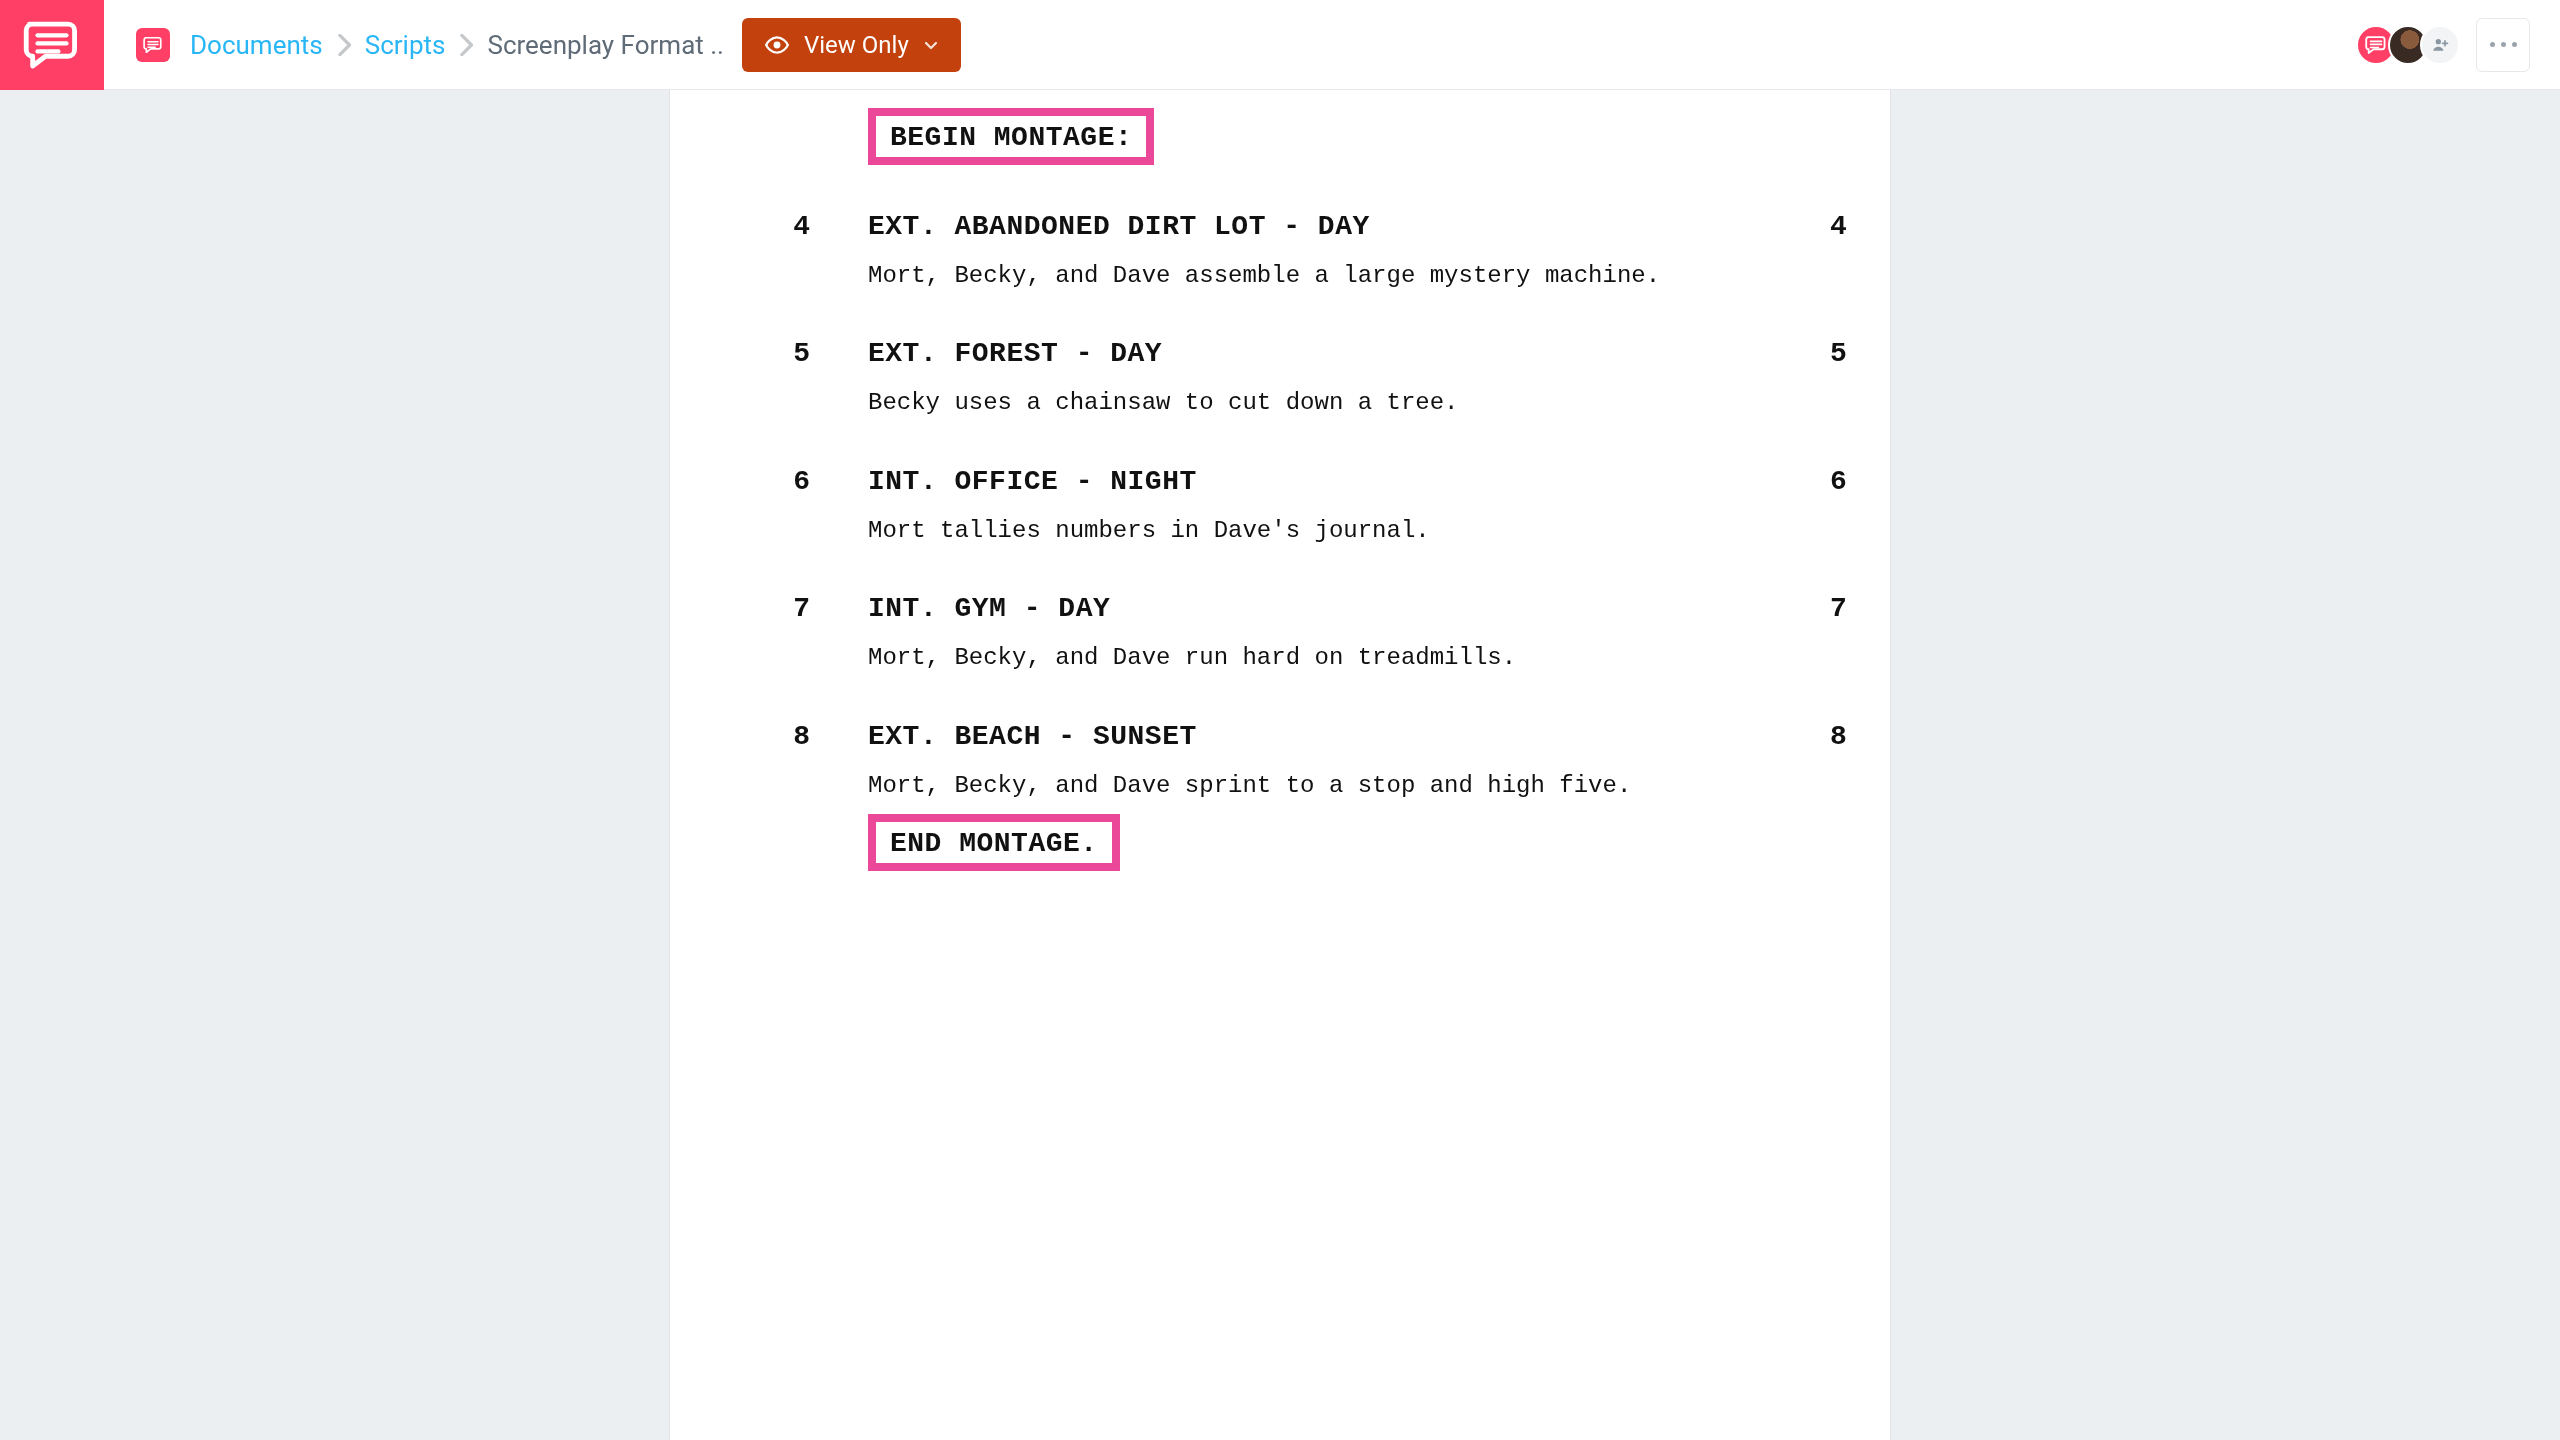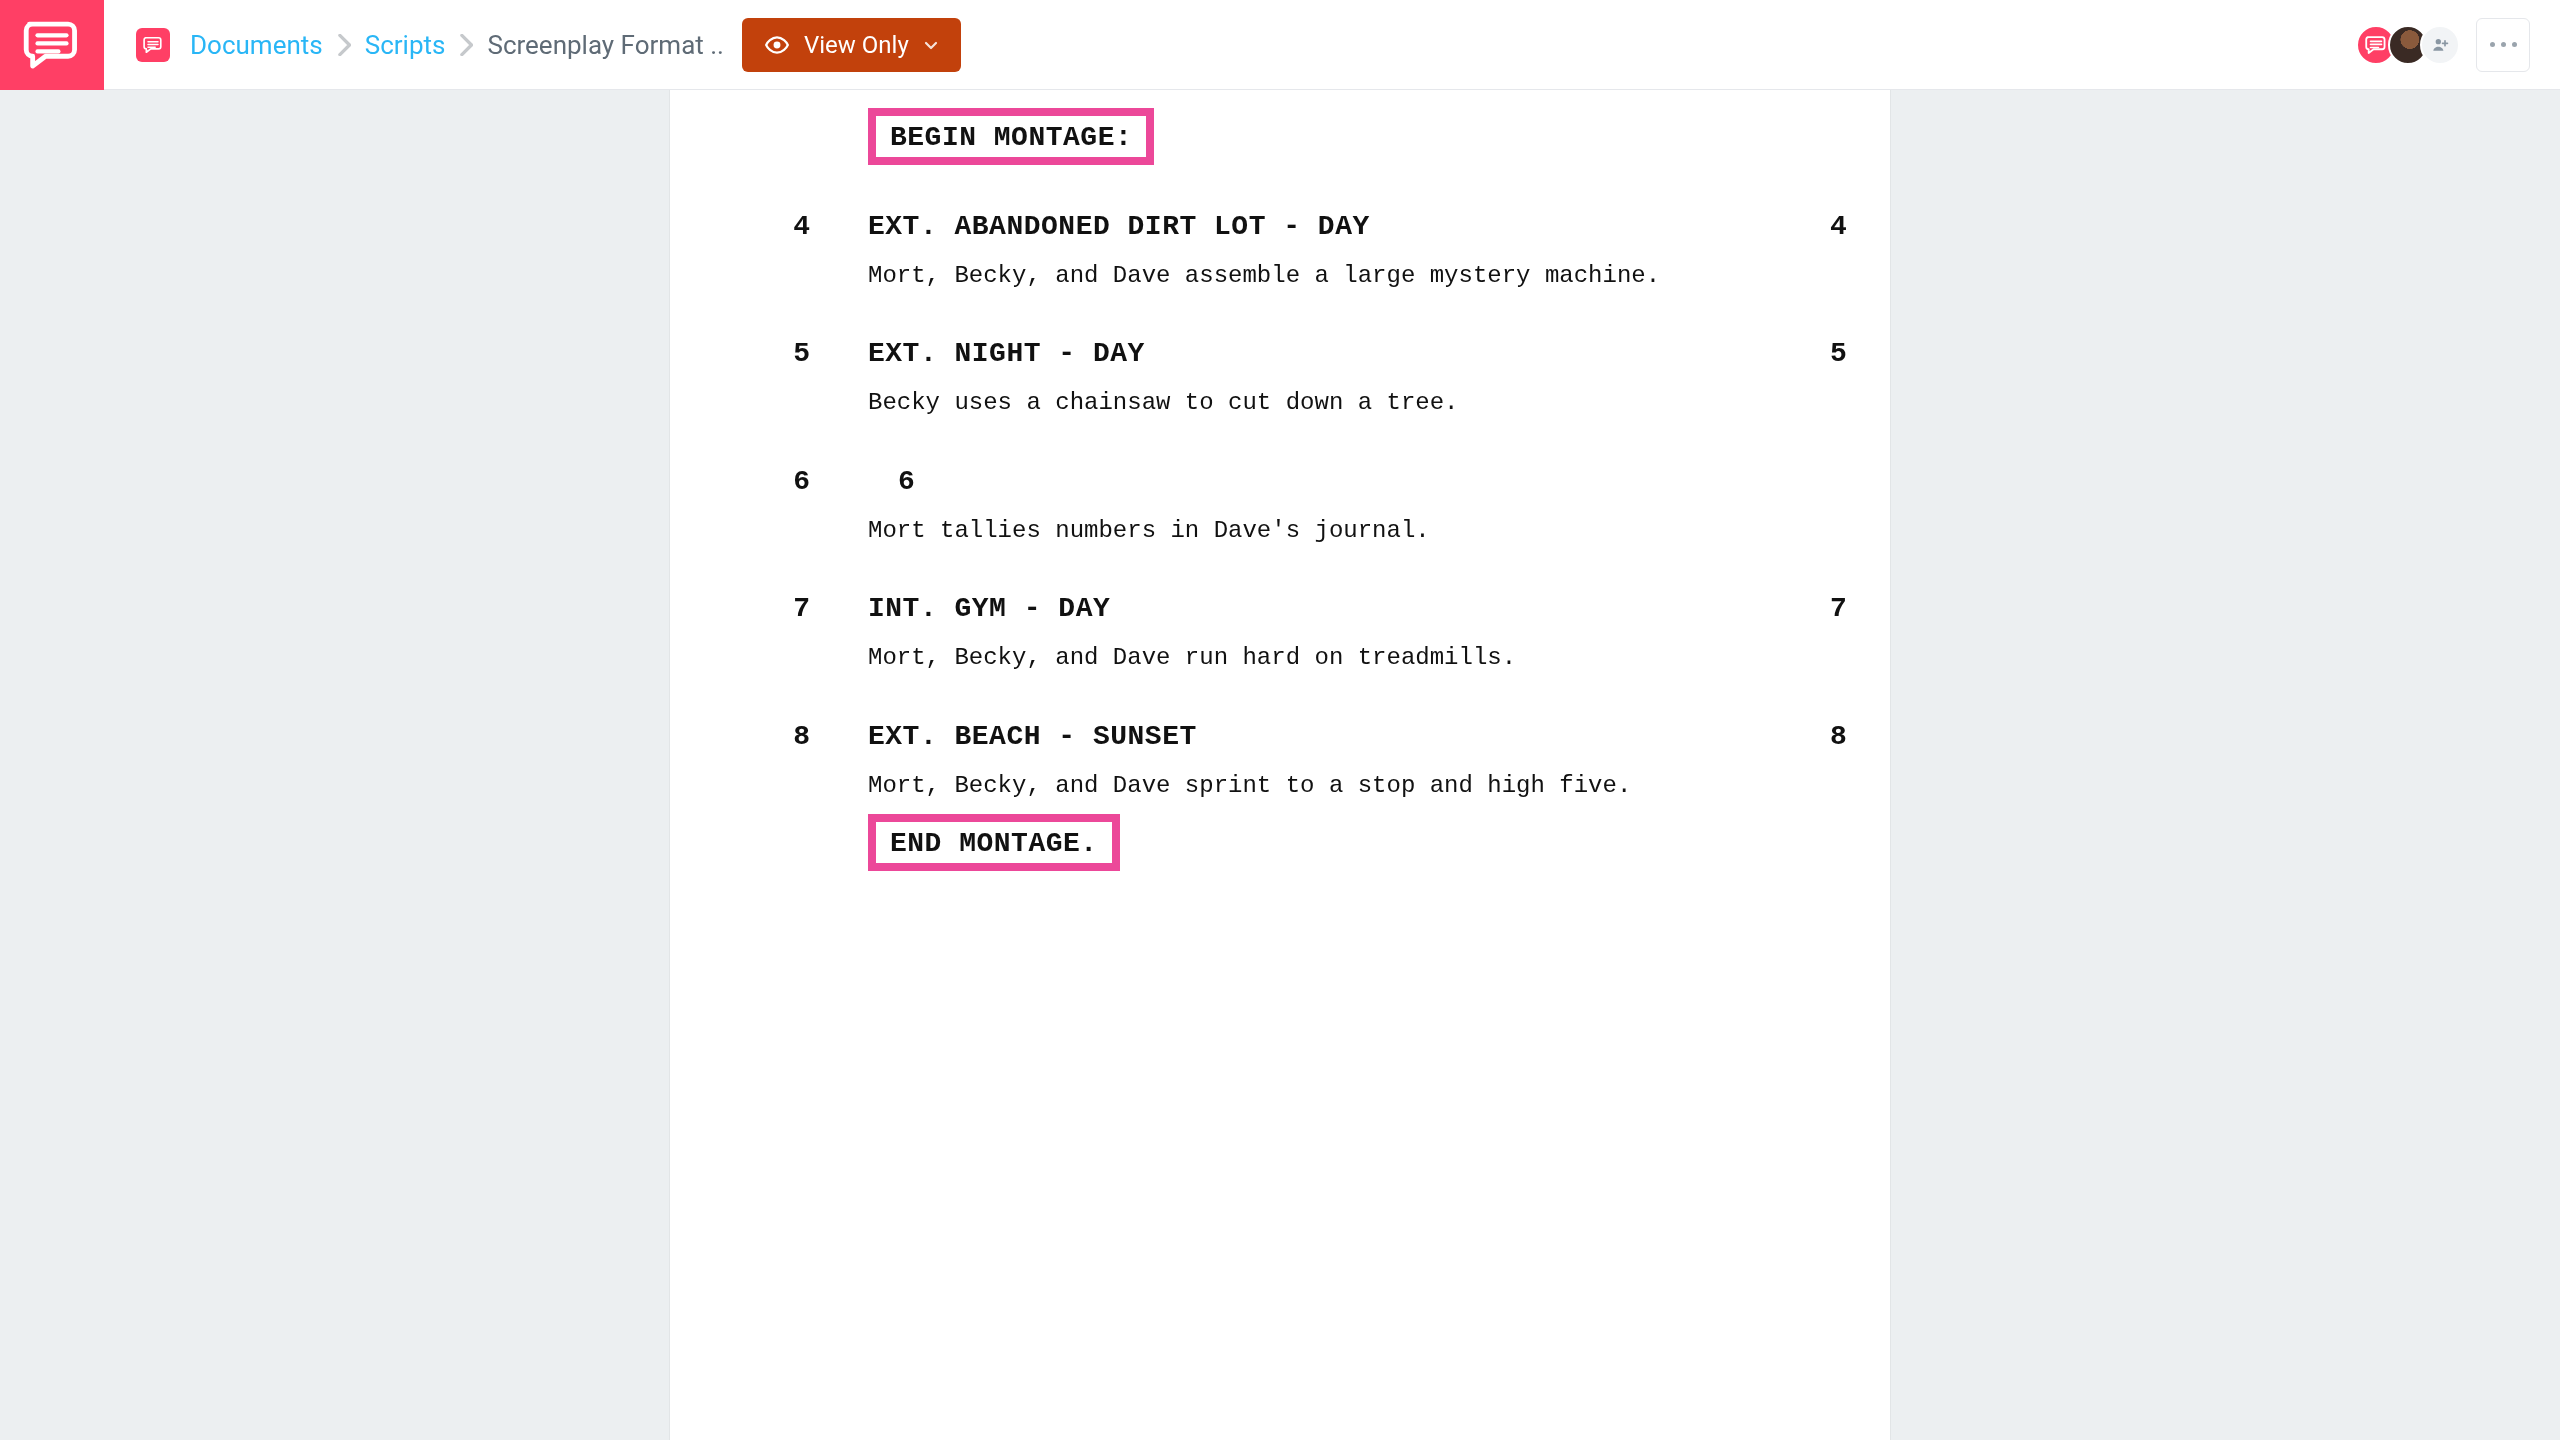--- a/index.html
+++ b/index.html
@@ -252,29 +252,30 @@
         <span class="num-l">4</span>
         <span class="slug">EXT. ABANDONED DIRT LOT - DAY</span>
         <span class="num-r">4</span>
       </div>
       <div class="action">Mort, Becky, and Dave assemble a large mystery machine.</div>
     </div>
 
     <div class="scene">
       <div class="scene-head">
         <span class="num-l">5</span>
-        <span class="slug">EXT. NIGHT - DAY</span>
+        <span class="slug">EXT. FOREST - DAY</span>
         <span class="num-r">5</span>
       </div>
       <div class="action">Becky uses a chainsaw to cut down a tree.</div>
     </div>
 
     <div class="scene">
       <div class="scene-head">
         <span class="num-l">6</span>
+        <span class="slug">INT. OFFICE - NIGHT</span>
         <span class="num-r">6</span>
       </div>
       <div class="action">Mort tallies numbers in Dave's journal.</div>
     </div>
 
     <div class="scene">
       <div class="scene-head">
         <span class="num-l">7</span>
         <span class="slug">INT. GYM - DAY</span>
         <span class="num-r">7</span>

